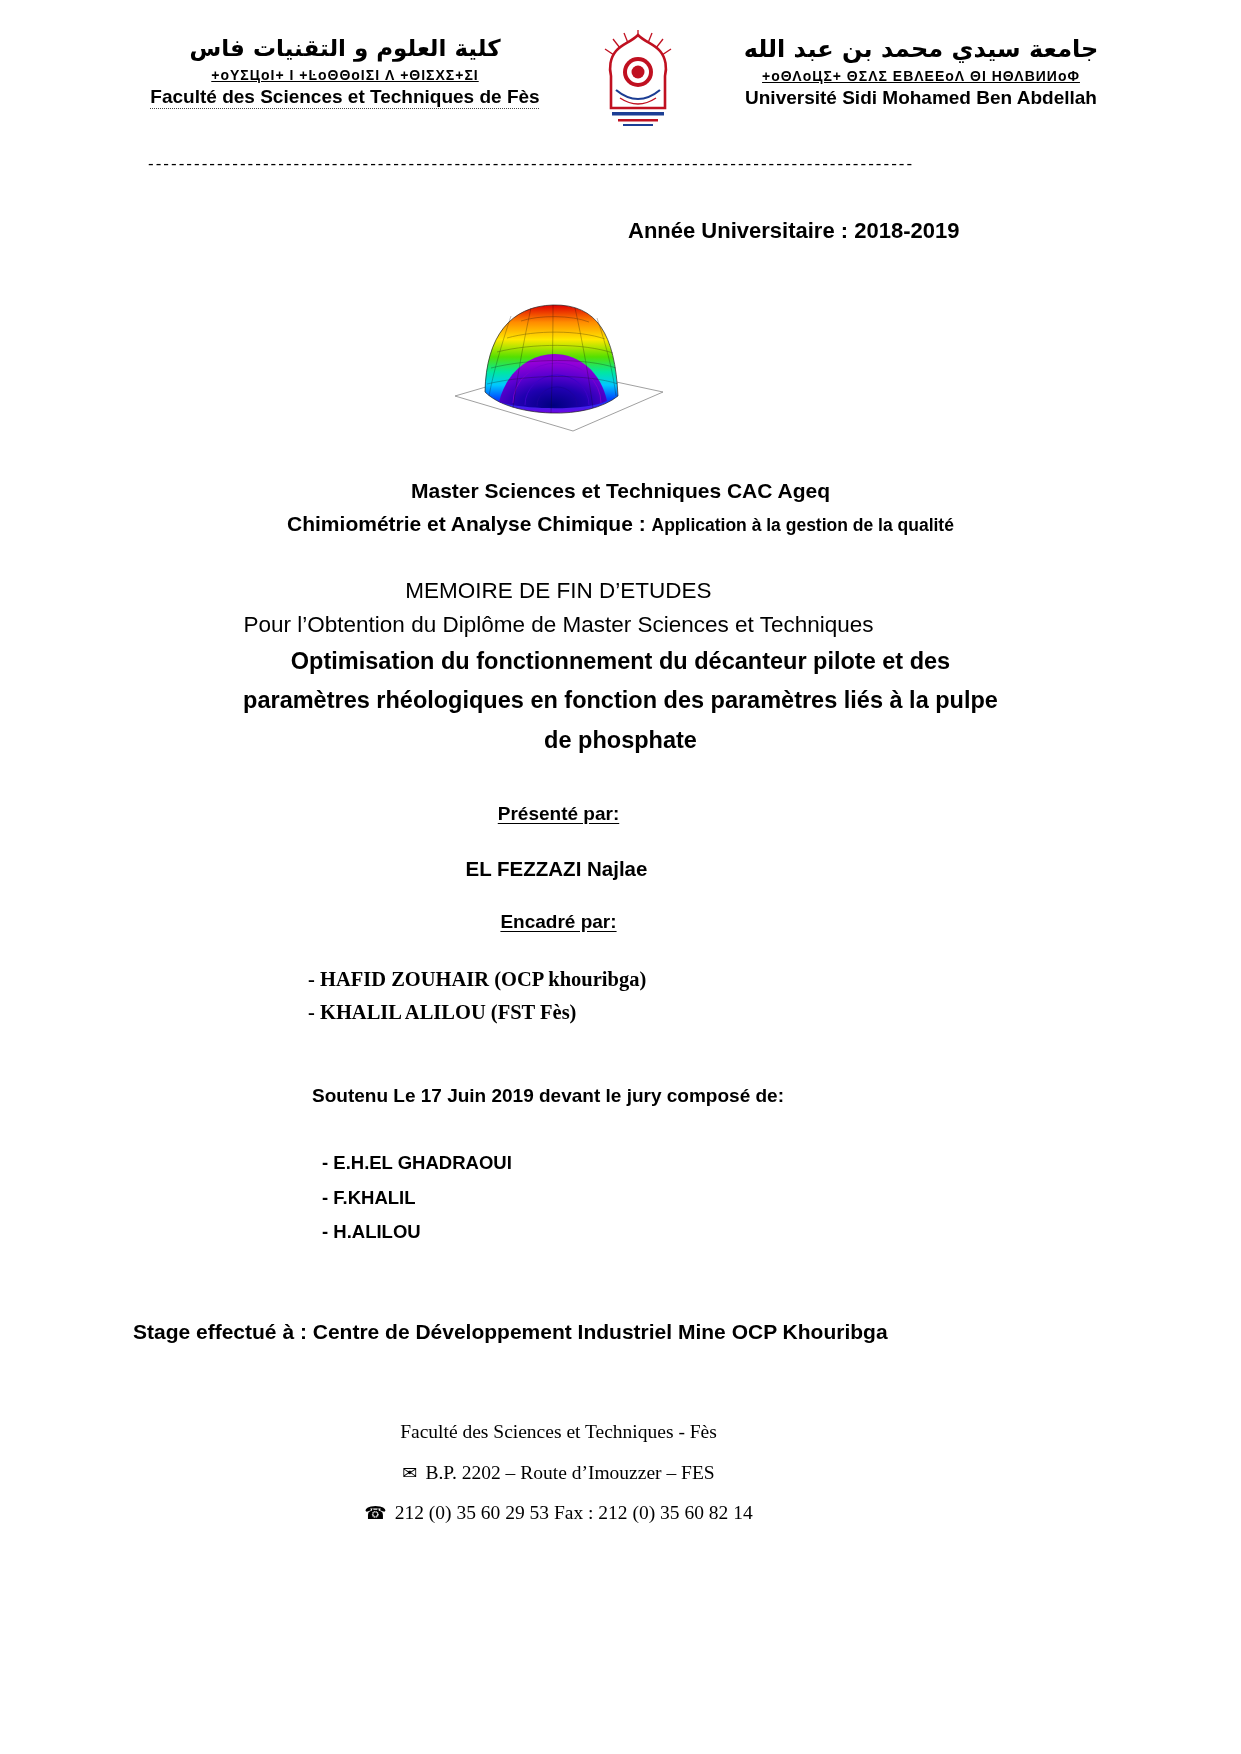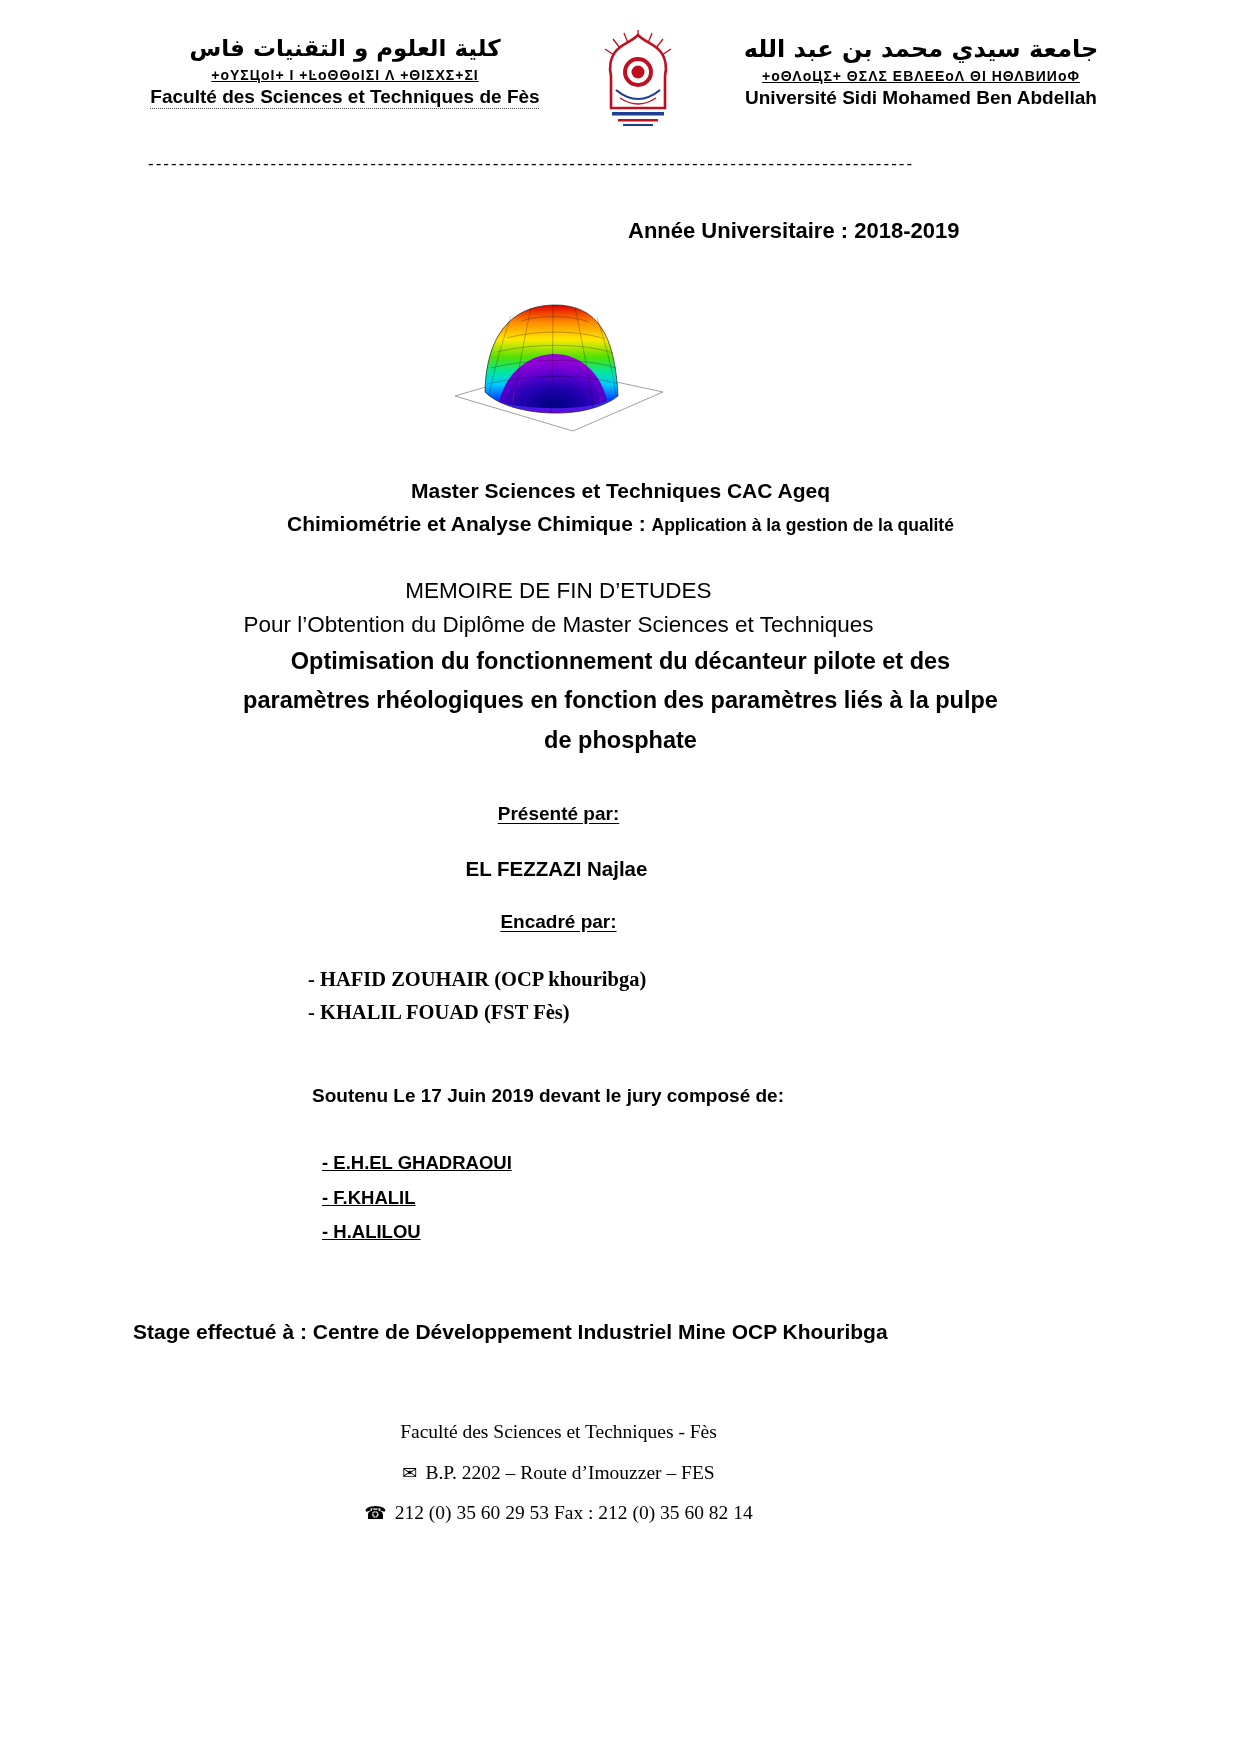--- a/index.html
+++ b/index.html
@@ -117,21 +117,21 @@
     margin:56px 0 0 312px;
     font-size:19px;
     font-weight:bold;
   }
   .jury {
     margin:42px 0 0 322px;
     font-size:18.5px;
     font-weight:bold;
     line-height:1.5;
   }
-  .jury div { margin-bottom:7px;text-decoration:underline; }
+  .jury div { margin-bottom:7px; }
   .internship {
     margin:74px 0 0 133px;
     font-size:21px;
     font-weight:bold;
   }
   .footer {
     margin-top:76px;
     text-align:center;
     transform:translateX(-62px);
     font-family:"Liberation Serif", serif;
@@ -256,21 +256,21 @@
     <div>paramètres rhéologiques en fonction des paramètres liés à la pulpe</div>
     <div>de phosphate</div>
   </div>
 
   <div class="presented-label">Présenté par:</div>
   <div class="presented-name">EL FEZZAZI Najlae</div>
 
   <div class="supervised-label">Encadré par:</div>
   <div class="supervisors">
     <div>-  HAFID ZOUHAIR (OCP khouribga)</div>
-    <div>-  KHALIL FOUAD (FST Fès)</div>
+    <div>-  KHALIL ALILOU (FST Fès)</div>
   </div>
 
   <div class="defense-intro">Soutenu Le 17  Juin 2019 devant le jury composé de:</div>
   <div class="jury">
     <div>- E.H.EL GHADRAOUI</div>
     <div>- F.KHALIL</div>
     <div>- H.ALILOU</div>
   </div>
 
   <div class="internship">Stage effectué à : Centre de Développement Industriel Mine OCP Khouribga</div>

